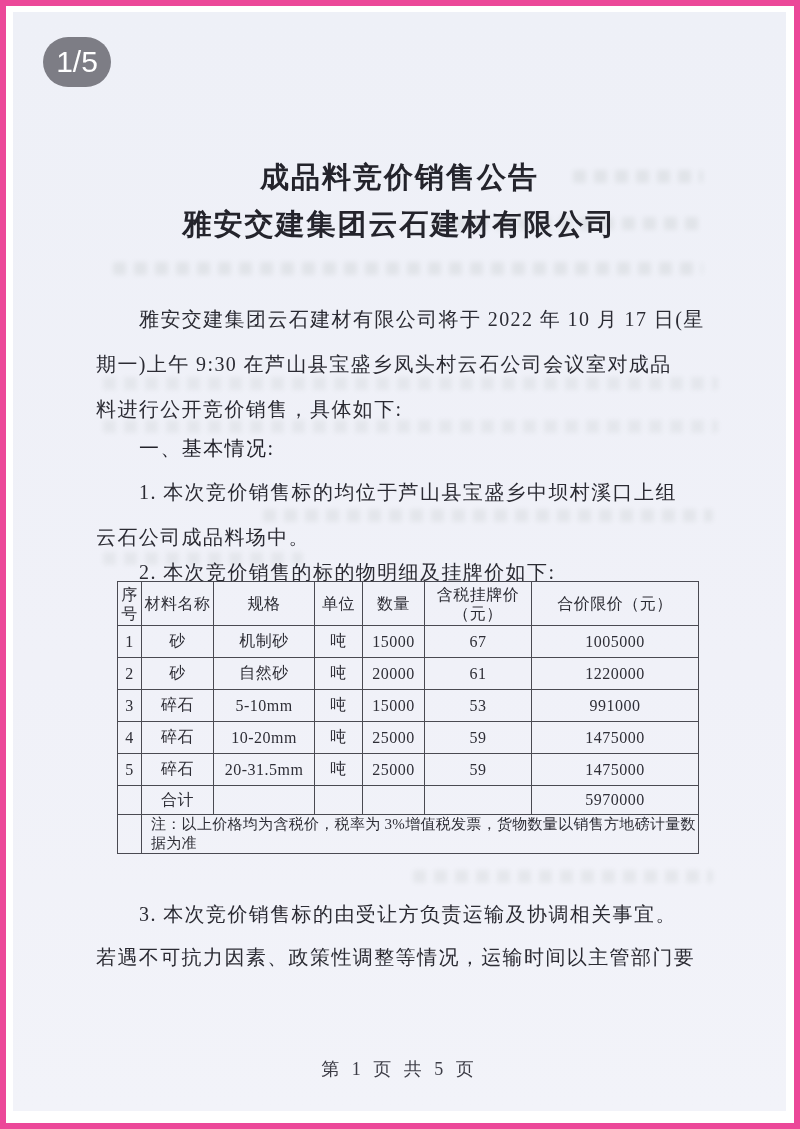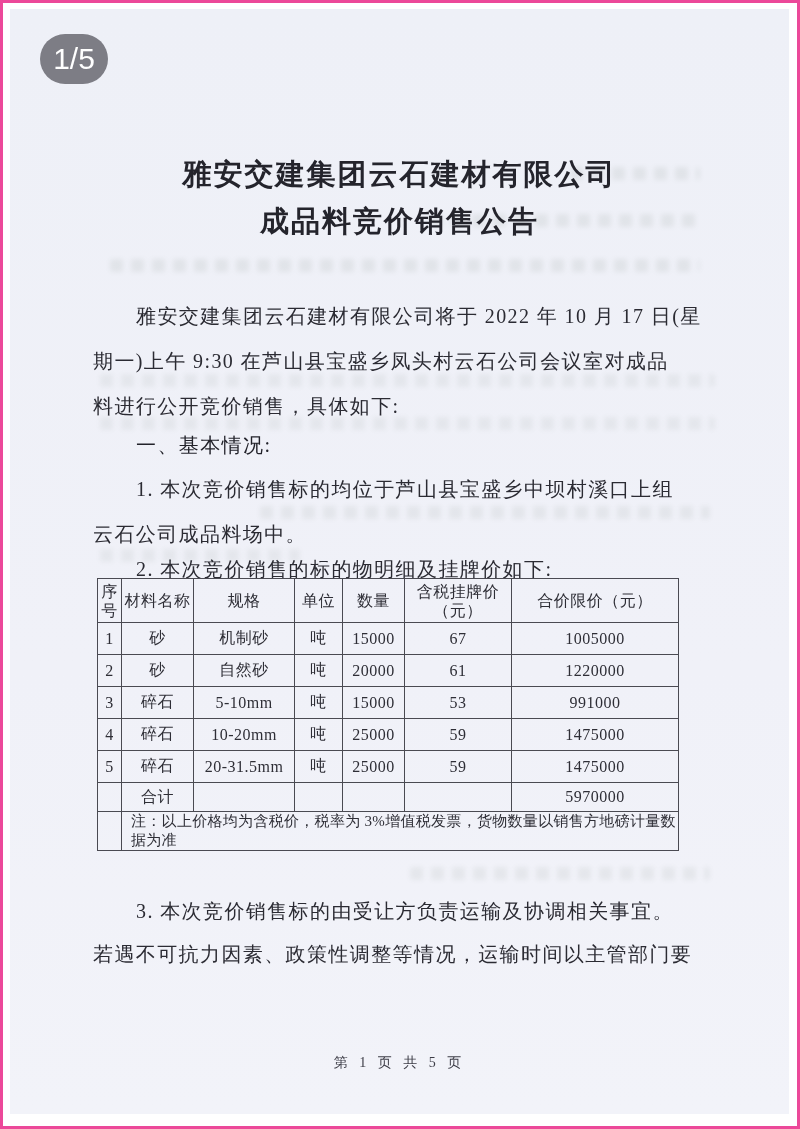--- a/index.html
+++ b/index.html
@@ -1,17 +1,17 @@
 <!DOCTYPE html>
 <html><head>
 <meta charset="utf-8">
 <style>
   html,body{margin:0;padding:0;background:#ffffff;}
   body{width:800px;height:1129px;font-family:"Liberation Serif","DejaVu Serif",serif;color:#2b2b33;}
-  .frame{box-sizing:border-box;width:800px;height:1129px;border:3px solid #ec4899;background:#ffffff;
+  .frame{box-sizing:border-box;width:800px;height:1129px;border:6px solid #ec4899;background:#ffffff;
          padding:6px 8px 12px 7px;}
   .paper{position:relative;width:100%;height:100%;
          background:linear-gradient(180deg,#eef0f7 0%,#f0f1f8 60%,#f2f3f9 100%);
          overflow:hidden;}
 
   
   .badge{position:absolute;left:30px;top:25px;width:68px;height:50px;border-radius:25px;
          background:#7d7d85;color:#ffffff;display:flex;align-items:center;justify-content:center;
          font-family:"Liberation Sans","DejaVu Sans",sans-serif;font-size:30px;font-weight:400;}
 
@@ -24,33 +24,33 @@
   .para .line{line-height:45px;height:45px;white-space:nowrap;}
   .indent{text-indent:43px;}
   .p-intro{top:285px;}
   .s-heading{top:414px;font-weight:normal;color:#22222a;}
   .p-item1{top:458px;}
   .p-item2{top:538px;}
   .p-item3{top:880px;font-family:Liberation Serif, serif;}
   .p-item4{top:923px;}
 
   
-  .price-table{position:absolute;left:87px;top:569px;border-collapse:collapse;table-layout:fixed;
+  .price-table{position:absolute;left:104px;top:569px;border-collapse:collapse;table-layout:fixed;
                font-size:16px;color:#2e2e36;}
   .price-table th,.price-table td{border:1px solid #4a4a52;text-align:center;vertical-align:middle;
                padding:0 2px;font-weight:normal;letter-spacing:0.5px;}
   .price-table thead th{height:43px;line-height:19px;}
   .price-table tbody td{height:31px;}
   .price-table .total-row td{height:28px;}
   .price-table .note-row td{height:30px;font-size:15px;text-align:left;padding-left:9px;letter-spacing:0.3px;}
   .c-seq{width:24px;}.c-name{width:72px;}.c-spec{width:101px;}.c-unit{width:48px;}
   .c-qty{width:62px;}.c-price{width:107px;}.c-limit{width:167px;}
 
   
-  .footer{position:absolute;left:0;right:0;top:1045px;text-align:center;font-size:14px;
+  .footer{position:absolute;left:0;right:0;top:1045px;text-align:center;font-size:18px;
           letter-spacing:4px;color:#3c3c46;}
 
   
   .ghost{position:absolute;height:13px;filter:blur(2.5px);opacity:0.09;border-radius:3px;
          background:repeating-linear-gradient(90deg,#5c6b5e 0 13px,transparent 13px 21px);}
   .g1{left:560px;top:158px;width:130px;}
   .g2{left:420px;top:205px;width:270px;}
   .g3{left:100px;top:250px;width:590px;}
   .g4{left:90px;top:365px;width:615px;opacity:0.07;}
   .g5{left:90px;top:408px;width:615px;opacity:0.07;}
@@ -69,22 +69,22 @@
     <div class="ghost g3"></div>
     <div class="ghost g4"></div>
     <div class="ghost g5"></div>
     <div class="ghost g6"></div>
     <div class="ghost g7"></div>
     <div class="ghost g8"></div>
 
     <div class="badge">1/5</div>
 
     <div class="title-block">
+      <div>成品料竞价销售公告</div>
       <div>雅安交建集团云石建材有限公司</div>
-      <div>成品料竞价销售公告</div>
     </div>
 
     <div class="para p-intro">
       <div class="line indent">雅安交建集团云石建材有限公司将于 2022 年 10 月 17 日(星</div>
       <div class="line">期一)上午 9:30 在芦山县宝盛乡凤头村云石公司会议室对成品</div>
       <div class="line">料进行公开竞价销售，具体如下:</div>
     </div>
 
     <div class="para s-heading">
       <div class="line indent">一、基本情况:</div>

